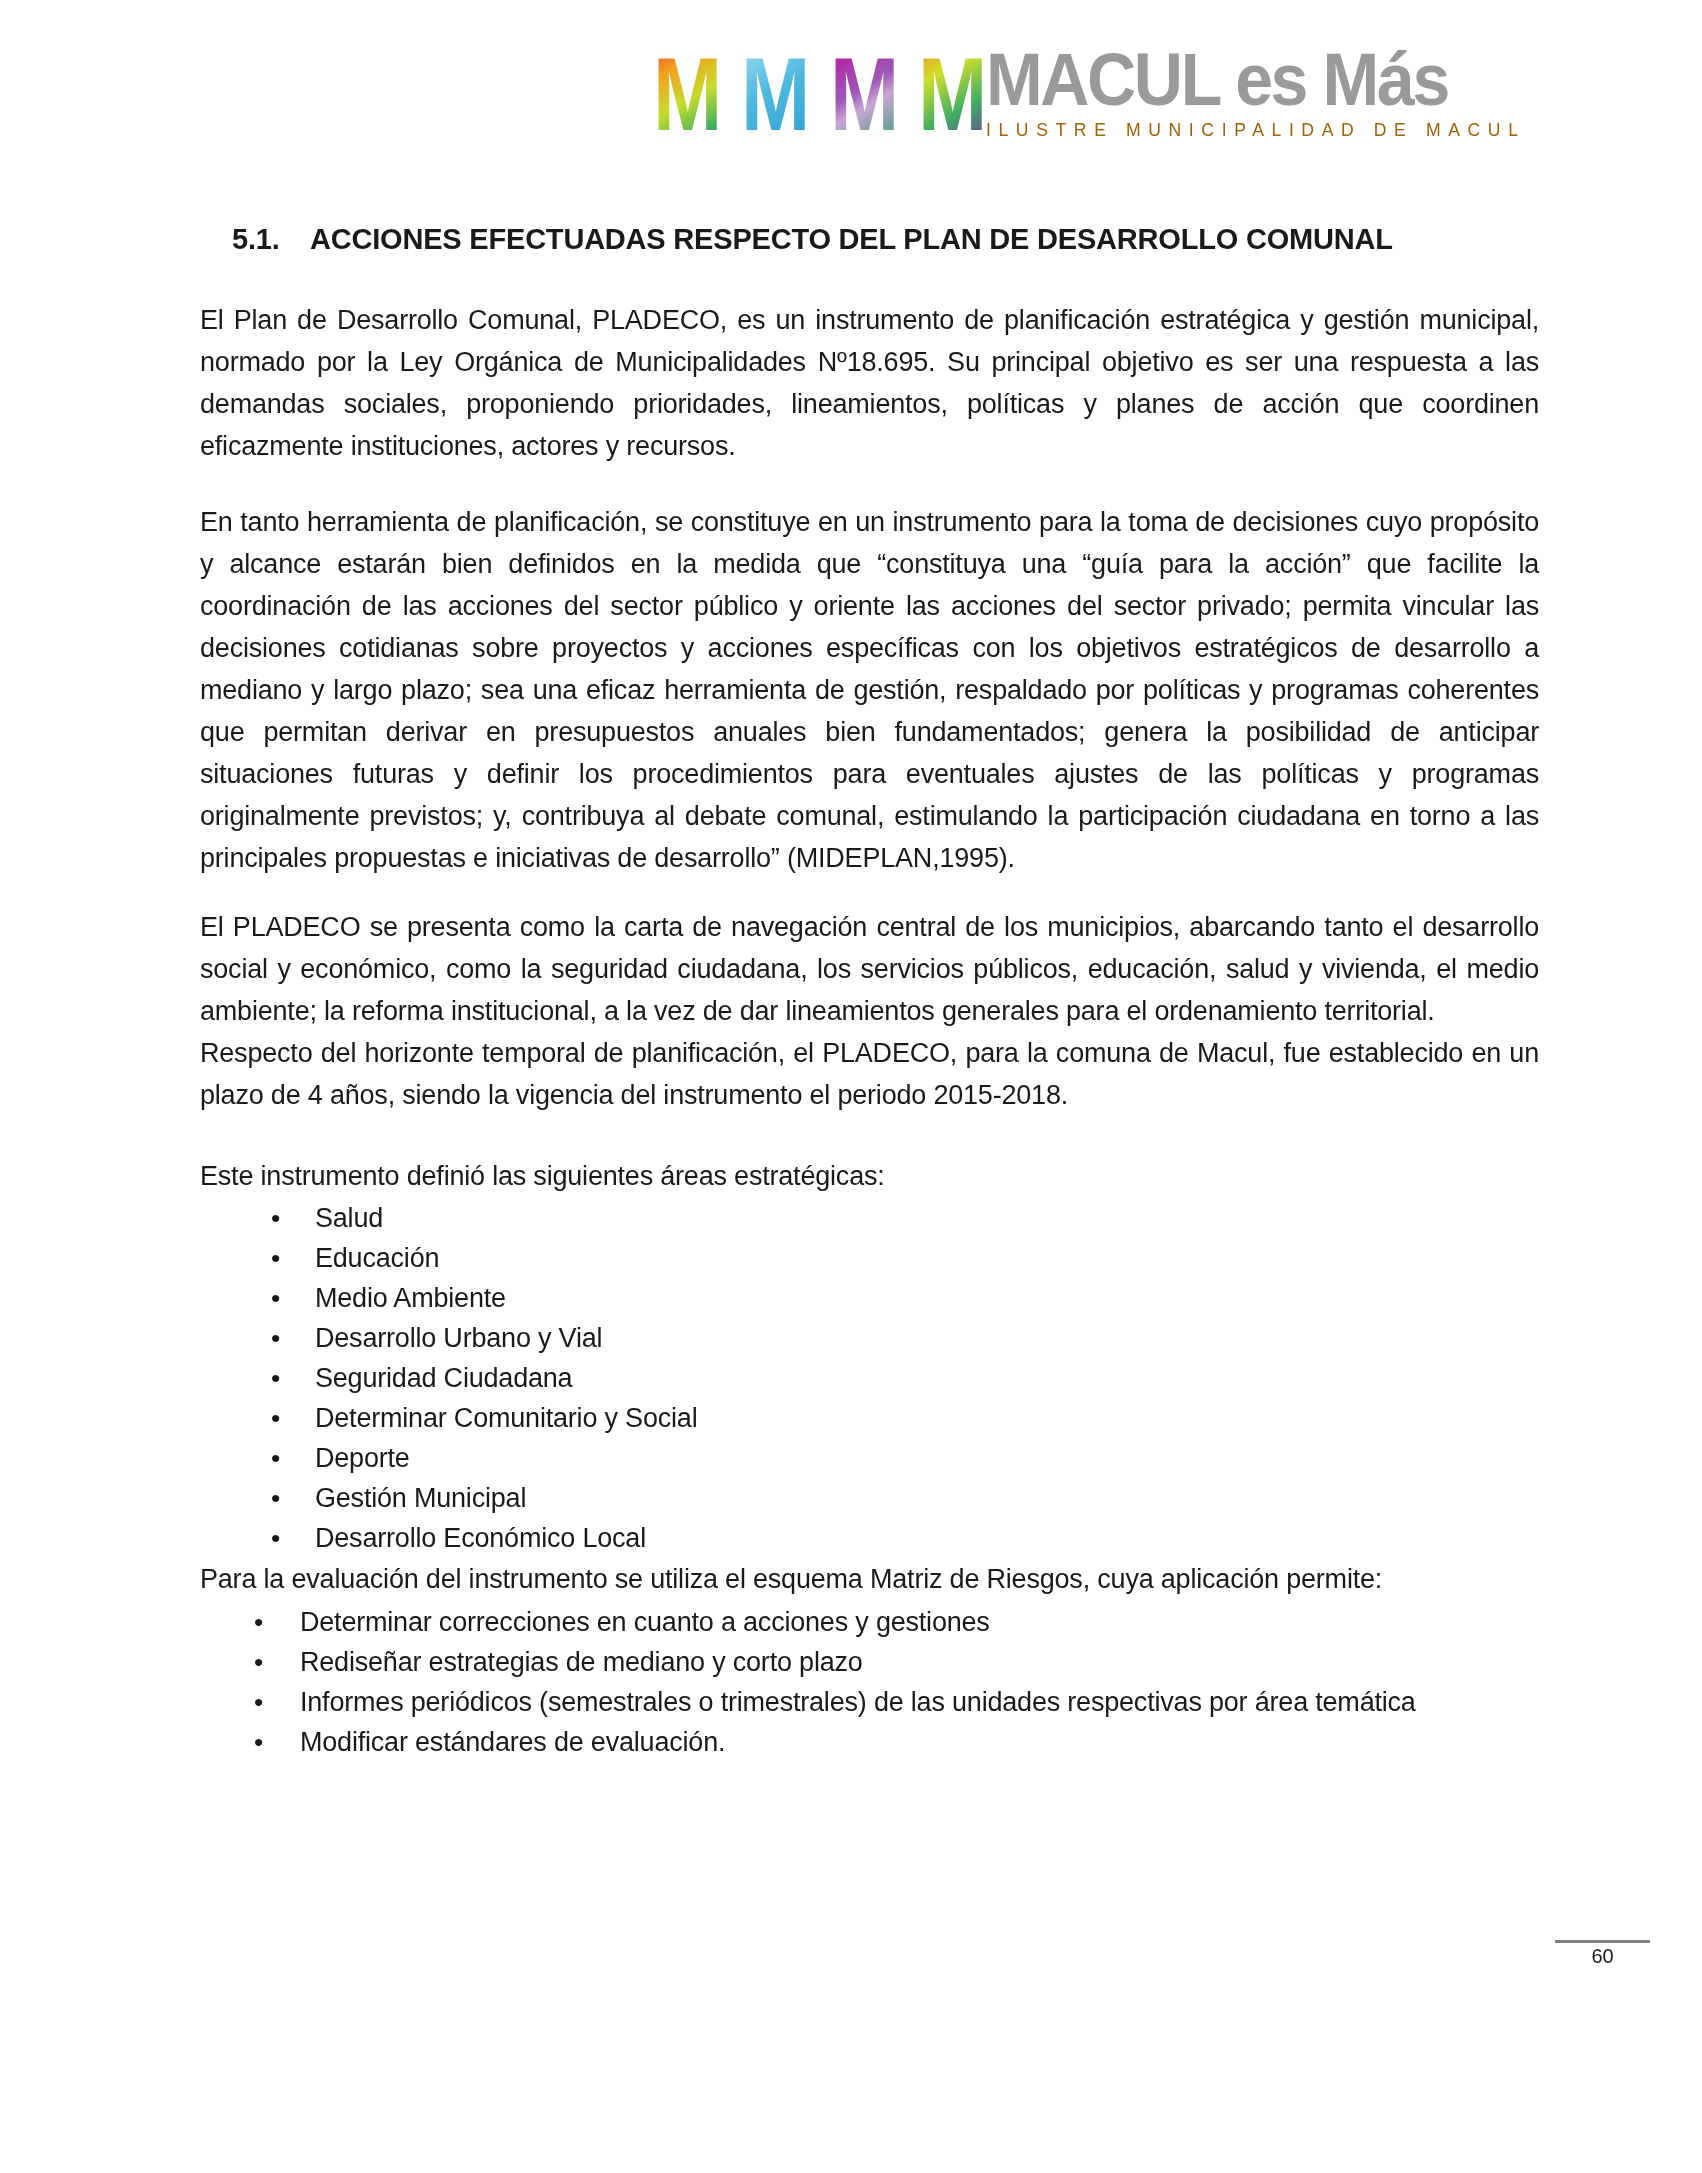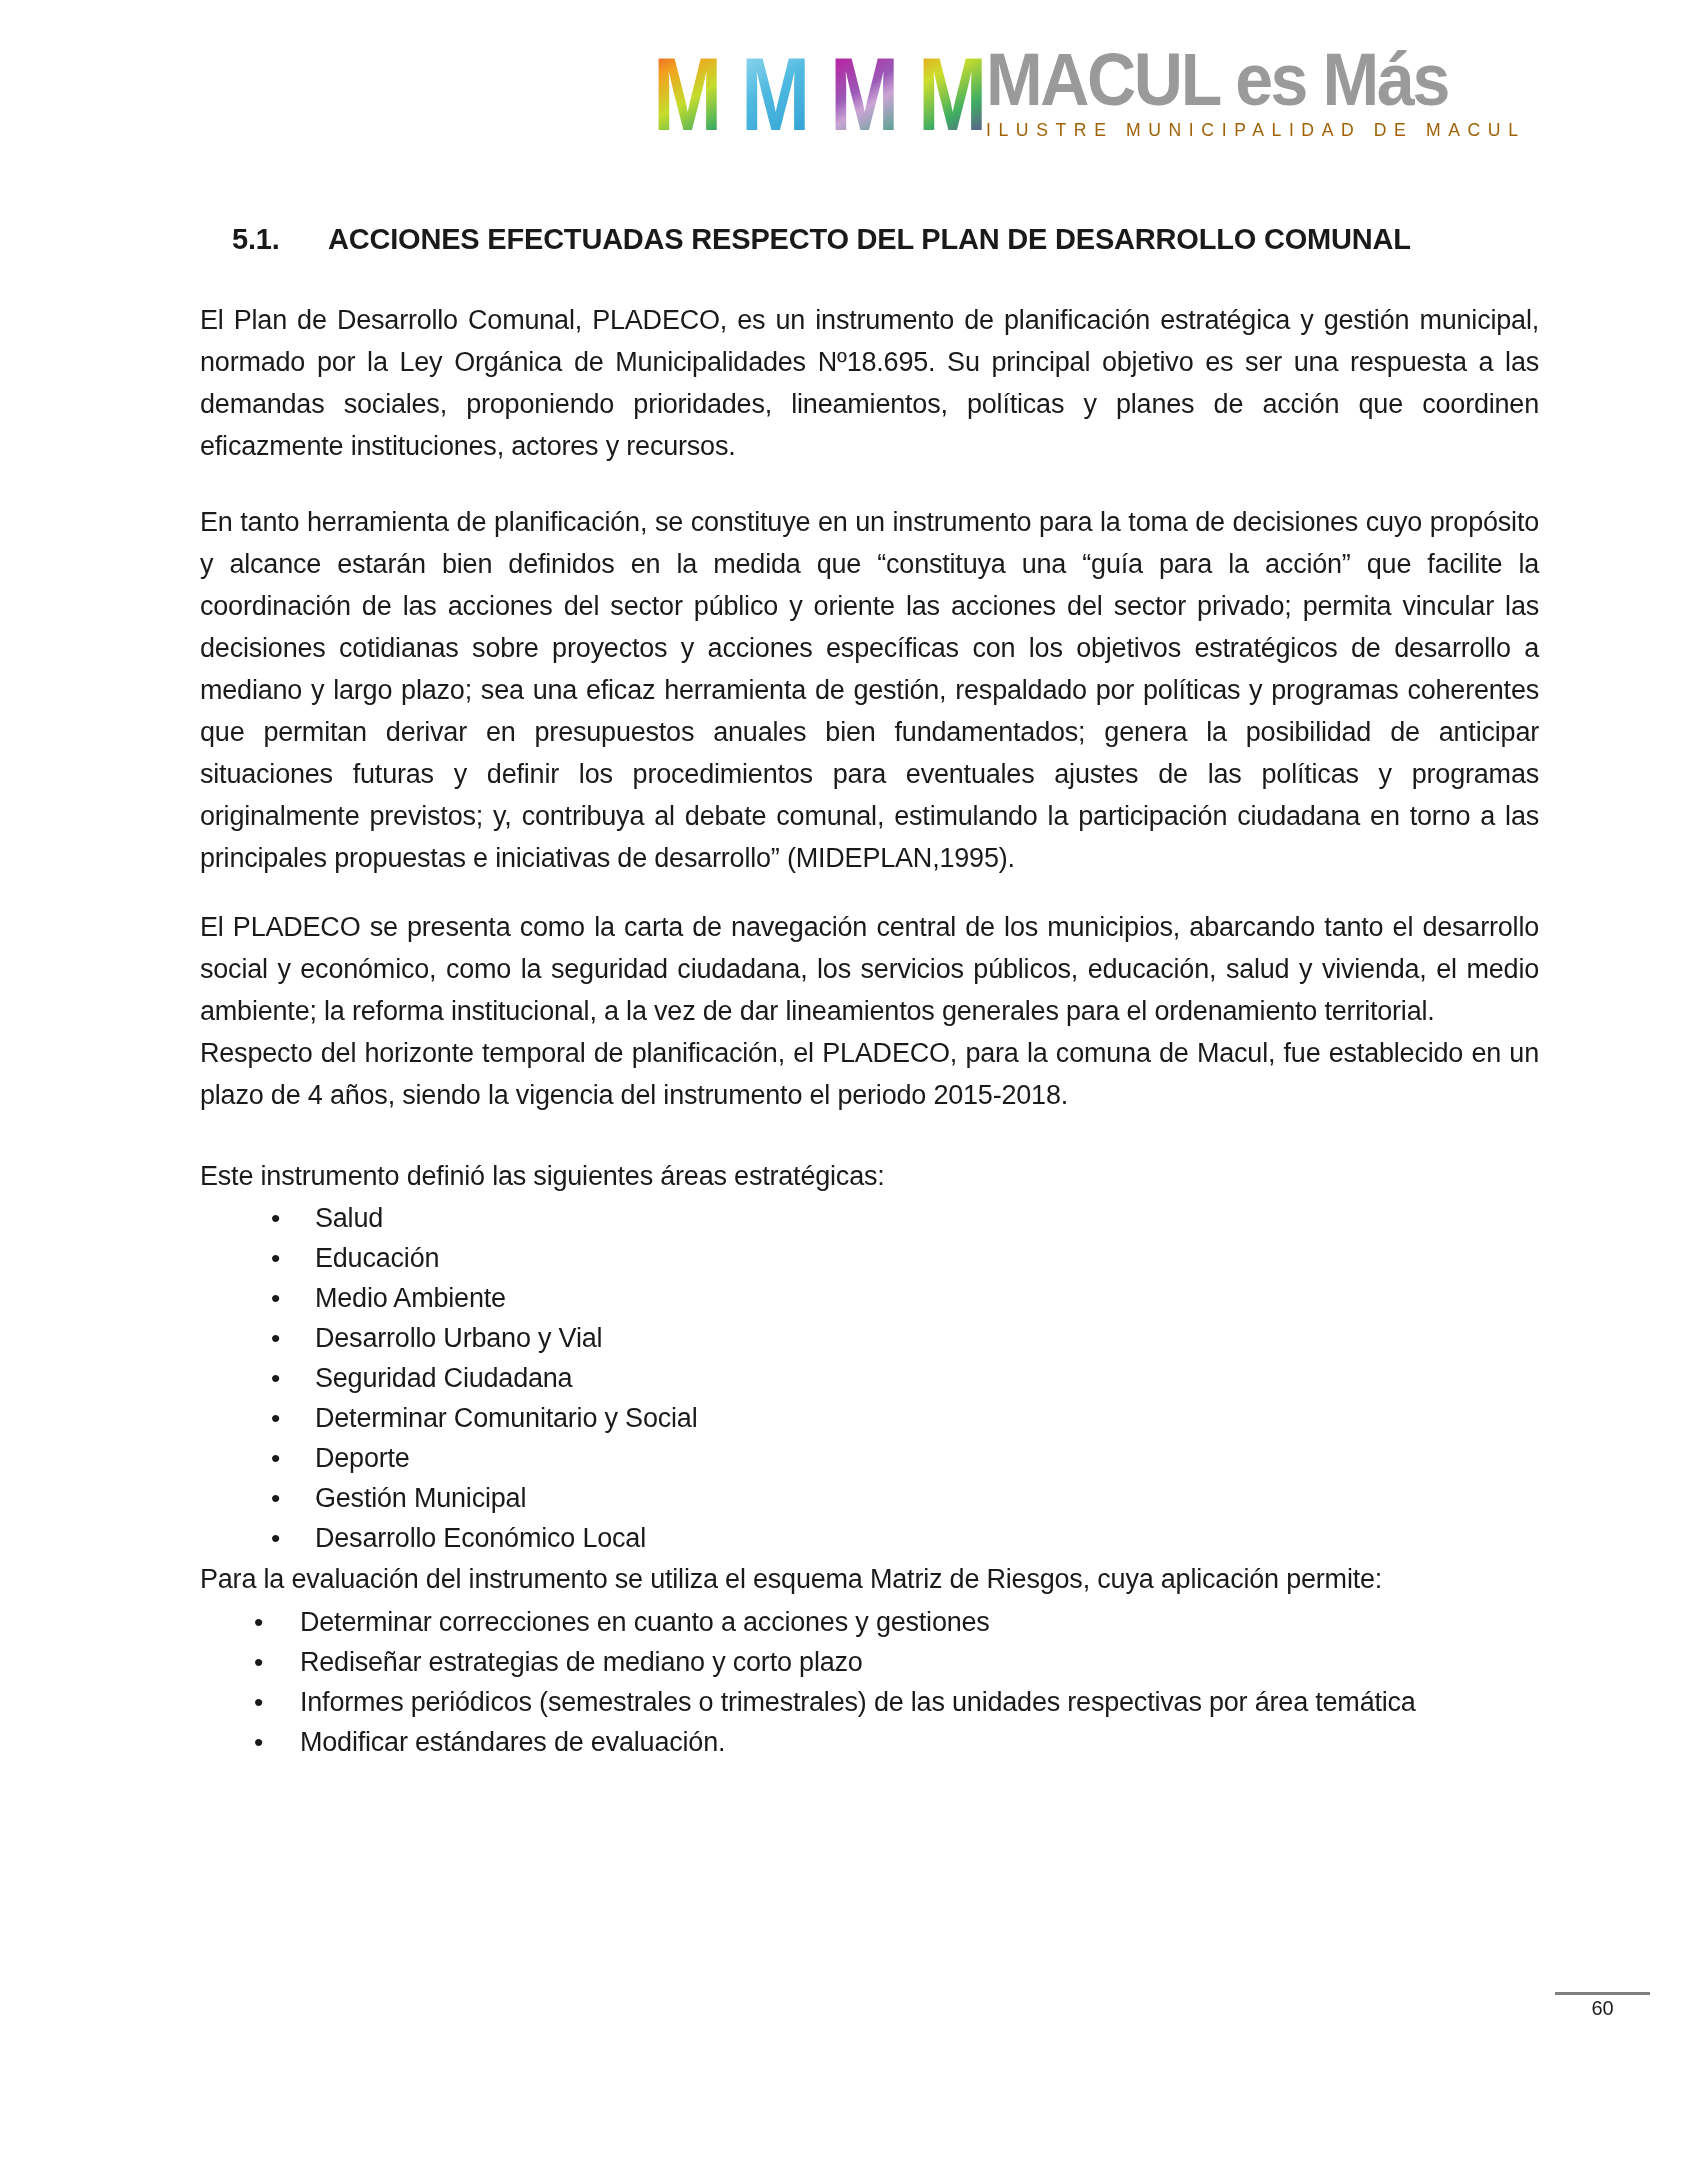--- a/index.html
+++ b/index.html
@@ -33,42 +33,42 @@
     font-size:17.6px;letter-spacing:7.6px;white-space:nowrap;
   }
   
   .content{
     position:absolute;left:200px;top:222px;width:1339px;
     font-size:27px;line-height:42px;letter-spacing:-0.2px;
   }
   .heading{
     display:flex;align-items:baseline;
     font-size:29px;font-weight:bold;line-height:35px;
-    padding-left:32px;margin:0 0 0 0;gap:18px;
+    padding-left:32px;margin:0 0 0 0;
   }
   .heading-number{width:78px;flex:0 0 78px;}
   .content p{margin:0;text-align:justify;}
   p.p1{margin-top:42px;}
   p.p2{margin-top:34px;}
   p.p3{margin-top:26.5px;}
   p.p4{margin-top:0;}
   p.p5{margin-top:39px;text-align:left;}
   p.p6{margin-top:0;}
   ul{list-style:none;margin:0;padding:0;}
   ul.areas{margin:1.8px 0 0 71px;line-height:40px;}
   ul.areas li{padding-left:44px;position:relative;text-align:left;}
   ul.matriz{margin:1.8px 0 0 54px;line-height:40px;}
   ul.matriz li{padding-left:46px;position:relative;text-align:justify;}
   ul li::before{
     content:"\2022";
     position:absolute;left:0;top:0;
     font-size:26.5px;
   }
   
-  .footer{position:absolute;left:1555px;top:1992px;width:95px;}
+  .footer{position:absolute;left:1555px;top:1940px;width:95px;}
   .footer-rule{height:0;border-top:3.5px solid #7f7f7f;}
   .footer-page{
     margin-top:1.8px;text-align:center;
     font-size:20px;line-height:23px;color:#1a1a1a;
   }
 </style>
 </head>
 <body>
 
 <div class="page">

